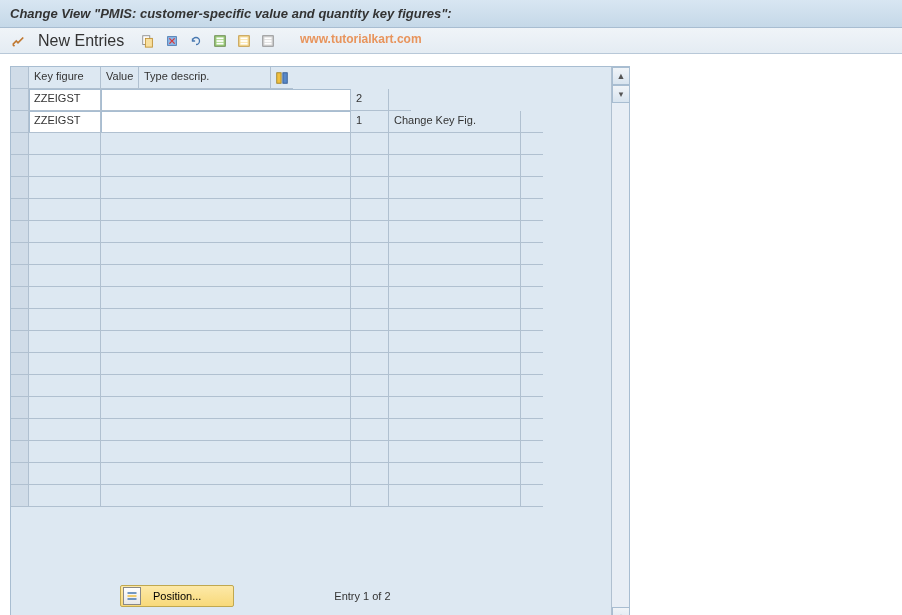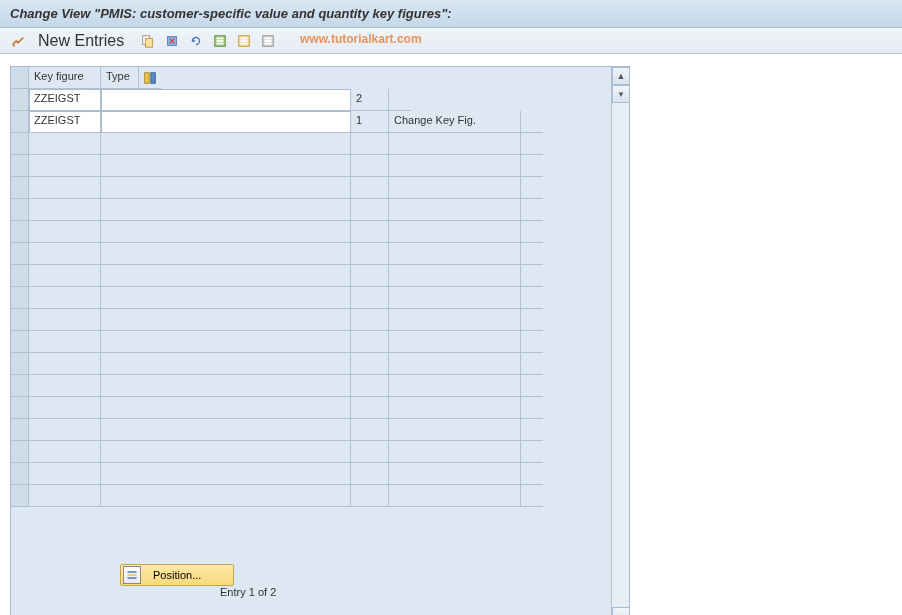--- a/index.html
+++ b/index.html
@@ -184,27 +184,26 @@
       left: 0;
       top: 0;
       width: 130px;
       height: 12px;
       background: linear-gradient(to bottom, #e0e8f0, #c8d4e0);
       border: 1px solid #a8bdd1;
       border-radius: 2px;
     }
     .footer-bar {
       position: absolute;
-      bottom: 17px;
+      bottom: 8px;
       left: 0;
       width: 100%;
       display: flex;
-      align-items: flex-start;
+      align-items: center;
       padding: 0 120px;
-      flex-direction: column;
     }
     .position-btn {
       display: flex;
       align-items: center;
       background: linear-gradient(to bottom, #fde9a8, #f8d97a);
       border: 1px solid #c0a850;
       border-radius: 2px;
       height: 22px;
       padding: 0 2px;
       cursor: pointer;
@@ -289,21 +288,22 @@
   </div>
   <div class="watermark">www.tutorialkart.com</div>
 </div>
 
 <div class="content">
   <div class="table-container">
     <div class="table-area">
       <div class="table-header-row">
         <div class="col-selector"></div>
         <div class="col-header col-keyfigure">Key figure</div>
-        <div class="col-header col-type">Type</div>
+        <div class="col-header col-type">Value</div>
+        <div class="col-header col-typedesc">Type descrip.</div>
         <div class="col-config">
           <svg width="14" height="14" viewBox="0 0 16 16">
               <rect x="2" y="2" width="5" height="12" fill="#f0c040" stroke="#a08020"></rect>
               <rect x="9" y="2" width="5" height="12" fill="#5888c8" stroke="#305890"></rect>
             </svg>
         </div>
       </div>
       <div class="table-body" id="table-body">
           <div class="data-row">
             <div class="row-selector"></div>

